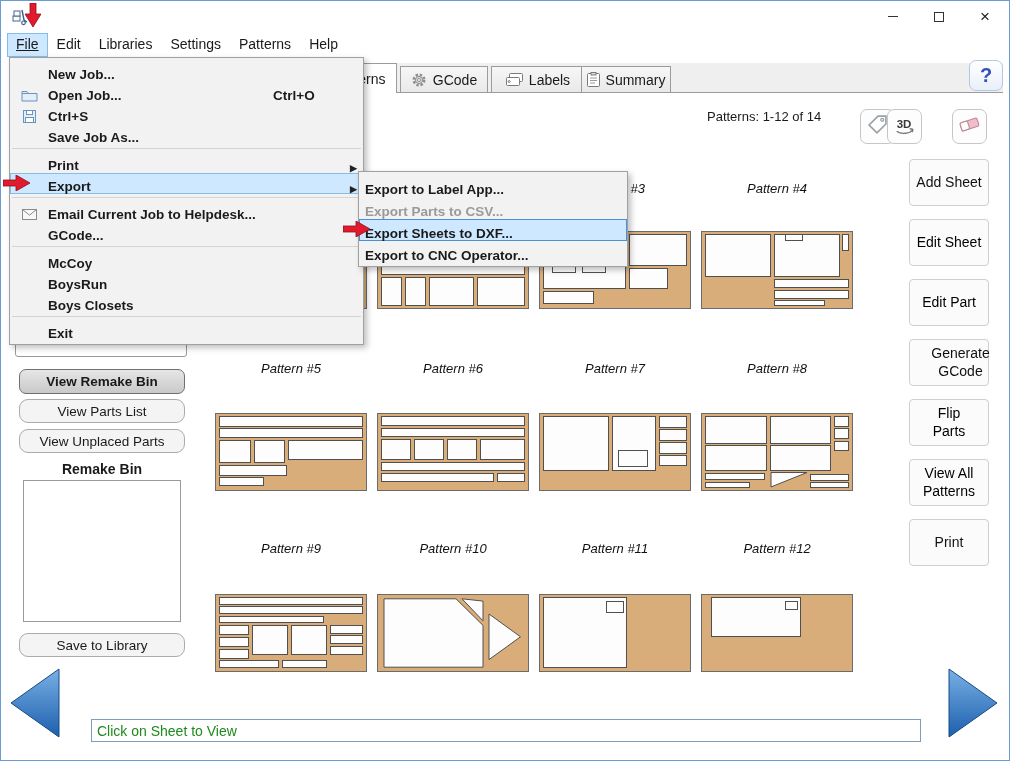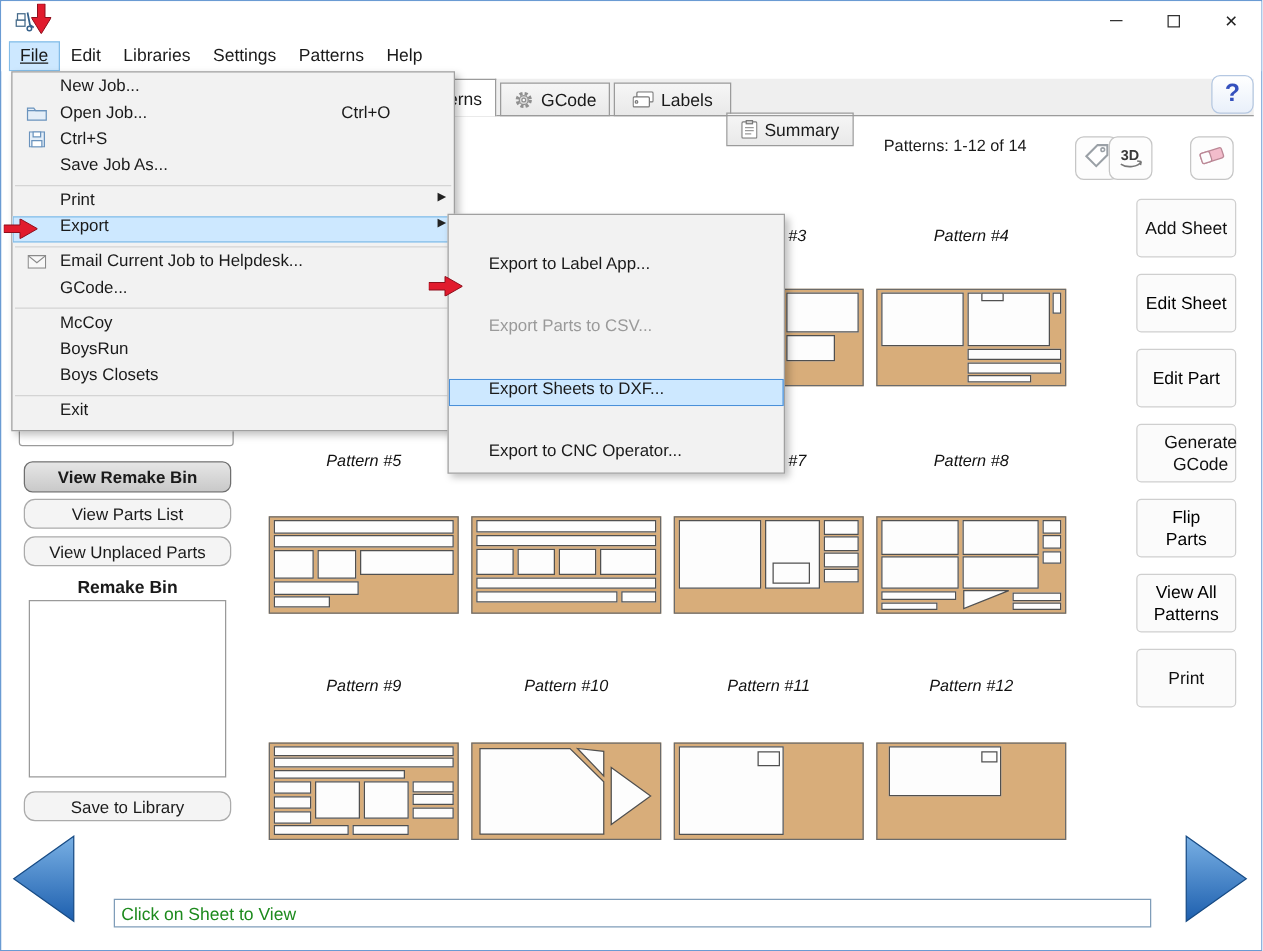--- a/index.html
+++ b/index.html
@@ -78,32 +78,32 @@
   
   .nav-left, .nav-right { position:absolute; top:666px; width:52px; height:72px; color:var(--nav); z-index:2; }
   .nav-left { left:8px; } .nav-right { left:946px; }
   .sheet-field { position:absolute; left:90px; top:718px; width:830px; height:23px; border:1px solid #7f9db9;
                  background:#fff; color:var(--green); font-size:14px; font-family:"Liberation Sans",sans-serif;
                  padding:2px 5px; z-index:2; }
 
   
   .file-menu { position:absolute; left:8px; top:56px; width:355px; background:#f2f2f2; border:1px solid #a0a0a0;
                box-shadow:3px 3px 6px rgba(0,0,0,.25); padding:3px 0; z-index:50; font-size:13.5px; }
-  .menu-item { height:21px; display:flex; align-items:flex-start; padding:0 10px 0 8px; position:relative; white-space:nowrap; }
+  .menu-item { height:21px; display:flex; align-items:flex-end; padding:0 10px 0 8px; position:relative; white-space:nowrap;font-weight:bold; }
   .menu-icon { width:22px; height:16px; margin-right:8px; flex:none; display:flex; align-items:center; justify-content:center; }
   .menu-label { flex:1; }
   .menu-shortcut { width:66px; margin-right:14px; text-align:left; }
   .menu-arrow { position:absolute; right:6px; font-size:9px; color:#222; }
   .menu-item.highlight { background:var(--sel); box-shadow:inset 0 0 0 1px var(--selb); }
   .menu-item.selected { background:var(--sel); box-shadow:inset 0 0 0 1px var(--focusb); }
   .menu-item.disabled { color:#9a9a9a; }
   .menu-sep { height:1px; background:#d4d4d4; margin:3px 2px; }
   .submenu { position:absolute; left:357px; top:170px; width:270px; background:#f2f2f2; border:1px solid #a0a0a0;
              box-shadow:3px 3px 6px rgba(0,0,0,.25); padding:3px 0; z-index:55; font-size:13.5px; }
-  .submenu .menu-item { height:22px; padding-left:32px;margin-top:28px; }
+  .submenu .menu-item { height:22px; padding-left:6px; }
 
   
   .ann { position:absolute; z-index:60; color:var(--red); }
   .ann svg { display:block; }
   .ann-icon { left:24px; top:2px; }
   .ann-export { left:2px; top:174px; }
   .ann-dxf { left:342px; top:220px; }
 </style>
 </head>
 <body>
@@ -163,21 +163,21 @@
       <div class="tab" style="left: 200px; width: 94px;">
         <span class="t-ic">
           <svg width="17" height="14" viewBox="0 0 17 14">
             <rect x="3.5" y="0.5" width="13" height="8" rx="1" fill="#fff" stroke="#7a7a7a"></rect>
             <rect x="0.5" y="4.5" width="13" height="8" rx="1" fill="#fff" stroke="#7a7a7a"></rect>
             <circle cx="3.2" cy="8.5" r="1" fill="none" stroke="#7a7a7a"></circle>
           </svg>
         </span>
         <span>Labels</span>
       </div>
-      <div class="tab" style="left: 290px; width: 102px; margin-top: 24px;">
+      <div class="tab" style="left: 290px; width: 90px;">
         <span class="t-ic">
           <svg width="13" height="15" viewBox="0 0 13 15">
             <rect x="0.5" y="1.5" width="12" height="13" rx="1" fill="#fff" stroke="#7a7a7a"></rect>
             <rect x="4" y="0.5" width="5" height="2.5" fill="#d9d9d9" stroke="#7a7a7a"></rect>
             <path d="M3 6 h7 M3 8.5 h7 M3 11 h5" stroke="#9a9a9a" fill="none"></path>
           </svg>
         </span>
         <span>Summary</span>
       </div>
     </div>

